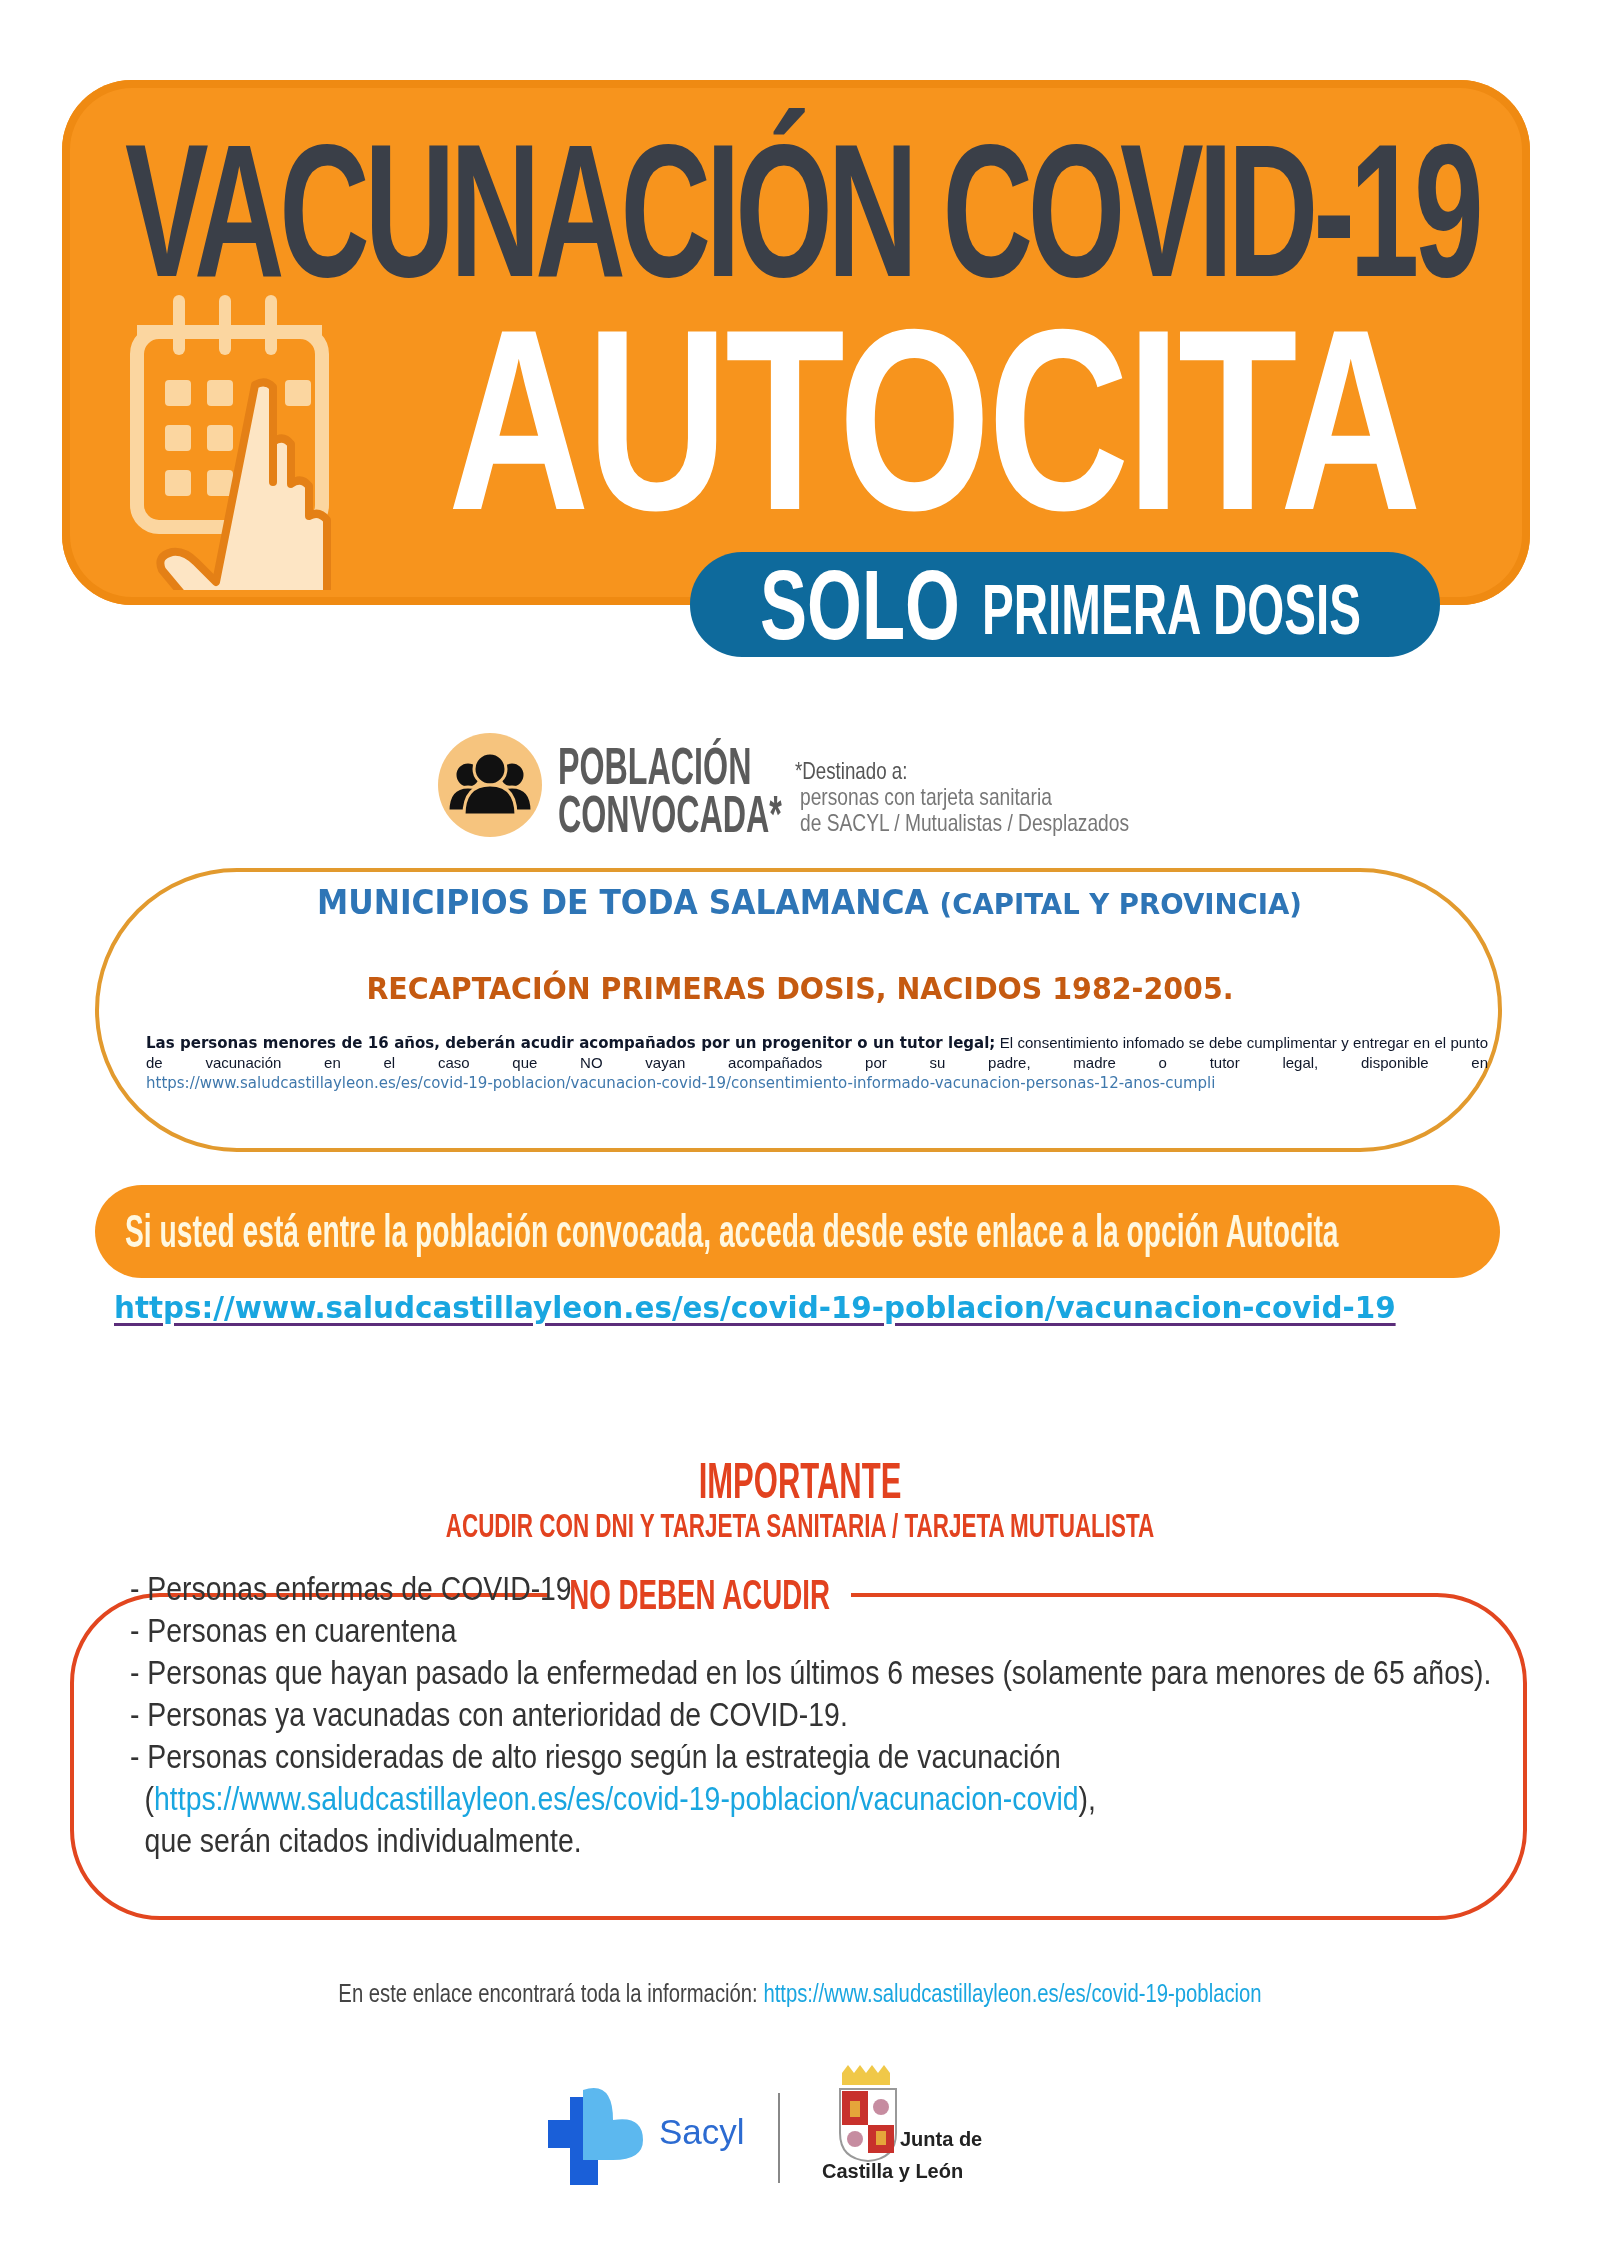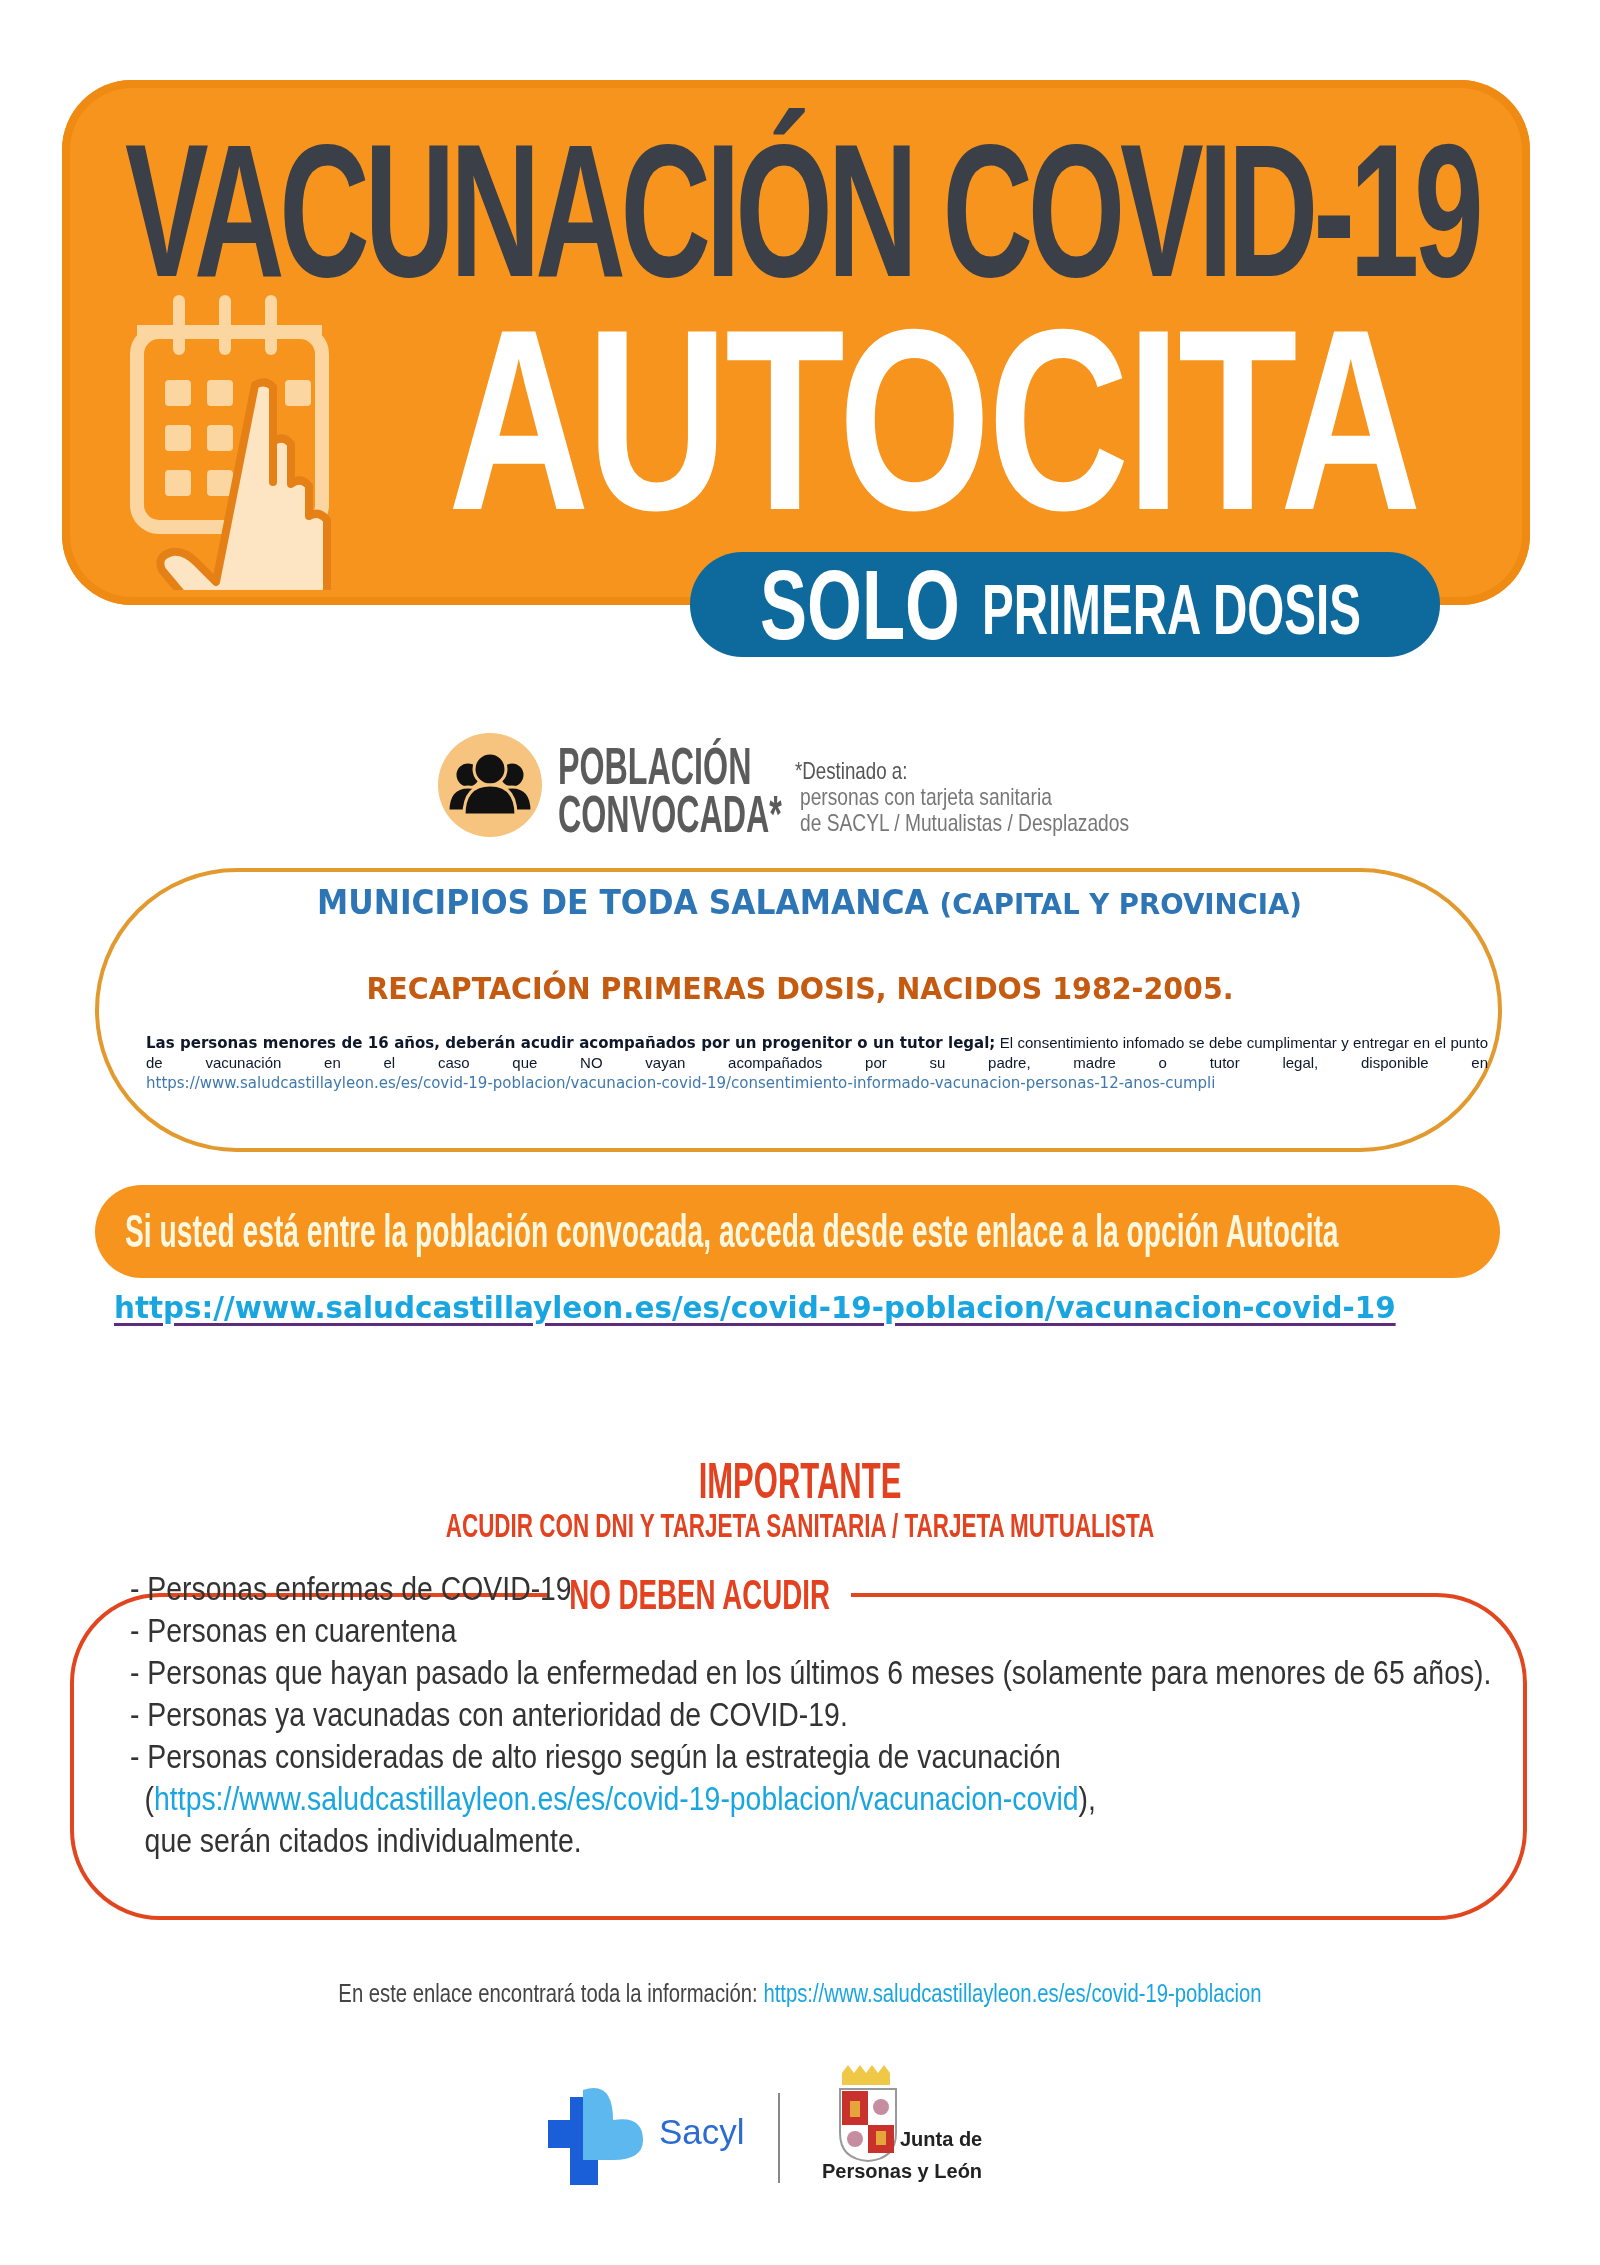--- a/index.html
+++ b/index.html
@@ -261,14 +261,14 @@
   <path d="M4 26 h56 v44 q0 26 -28 28 q-28 -2 -28 -28 z" fill="#ffffff" stroke="#999" stroke-width="2"></path>
   <rect x="6" y="28" width="26" height="34" fill="#c8312c"></rect>
   <rect x="32" y="62" width="26" height="28" fill="#c8312c"></rect>
   <rect x="14" y="38" width="10" height="16" fill="#e5a53a"></rect>
   <rect x="40" y="68" width="10" height="14" fill="#e5a53a"></rect>
   <circle cx="45" cy="44" r="8" fill="#a04060" opacity="0.6"></circle>
   <circle cx="19" cy="76" r="8" fill="#a04060" opacity="0.6"></circle>
 </svg>
 <div class="jcyl-text">
   <span class="l1">Junta de</span>
-  <span>Personas y León</span>
+  <span>Castilla y León</span>
 </div>
 
 </body></html>

